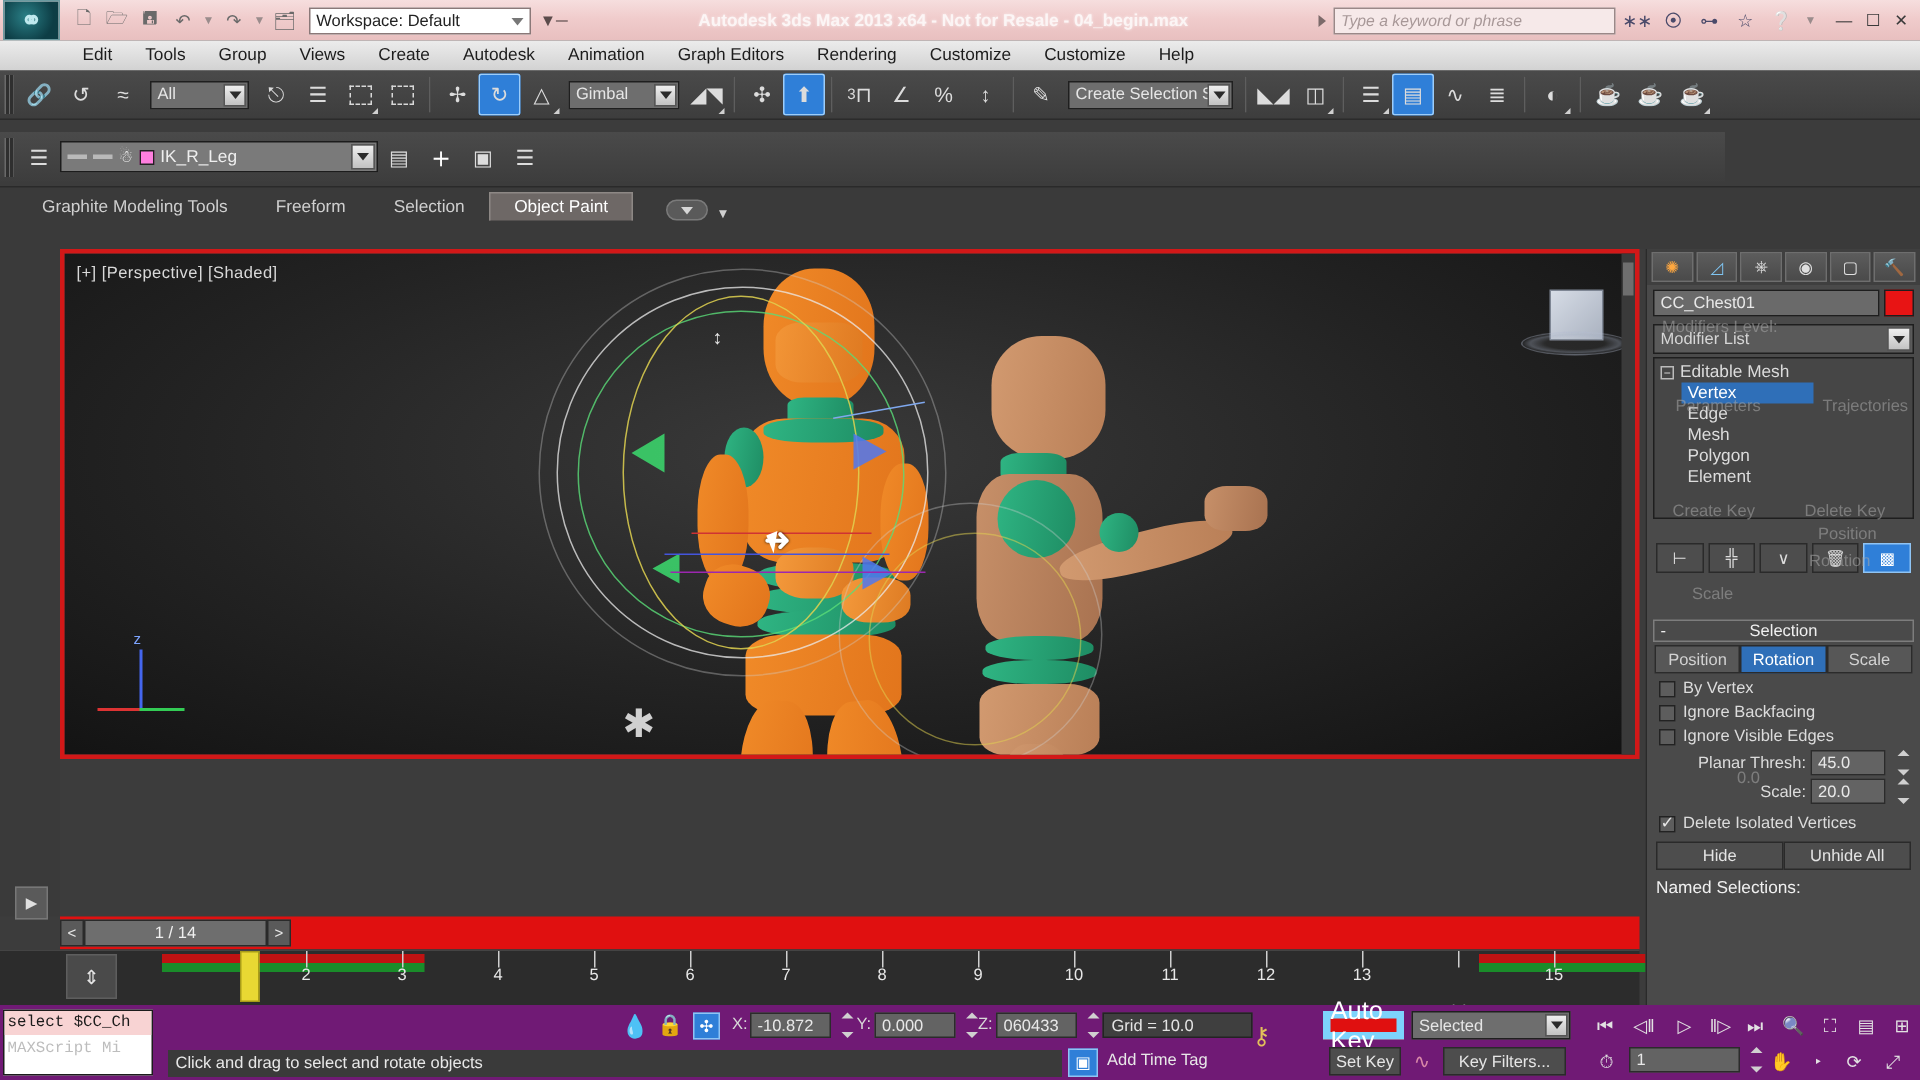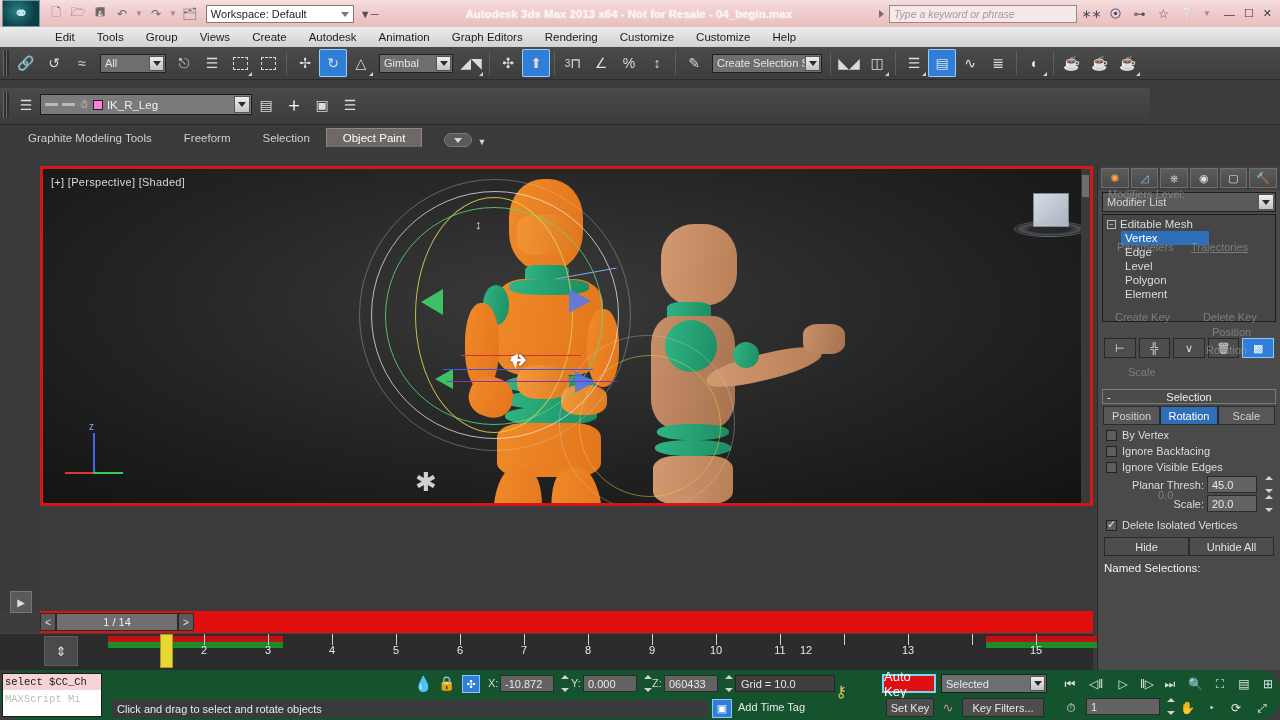--- a/index.html
+++ b/index.html
@@ -176,42 +176,42 @@
     background:#4a4a4a; border:1px solid #5e5e5e; display:flex; align-items:center;
     justify-content:center; }
   .ruler { position:absolute; left:86px; top:0; right:0; height:37px; }
   .tick { position:absolute; top:0; width:1px; height:11px; background:#cfcfcf; }
   .ticklabel { position:absolute; top:10px; transform:translateX(-50%);
     color:#e8e8e8; font-size:11px; }
   .keybar { position:absolute; top:2px; height:6px; }
 
   
   .statusarea { position:absolute; left:0; top:670px; width:1280px; height:50px;
-    background:#14532d;border-radius:21px; }
+    background:#701a75; }
   .listener {
     position:absolute; left:2px; top:3px; width:100px; height:44px; background:#fff;
     border:1px solid #1c1c1c; overflow:hidden;
   }
   .listener .l1 { background:#f8d3d3; color:#1a1a1a; font-family:"Liberation Mono", monospace;
     font-size:10.5px; padding:2px 2px; white-space:nowrap; }
   .listener .l2 { color:#bdbdbd; font-family:"Liberation Mono", monospace;
     font-size:10.5px; padding:3px 2px; white-space:nowrap; }
   .stfield {
     position:absolute; background:#4a4a4a; border:1px solid #232323;
     color:#e4e4e4; font-size:11px; display:flex; align-items:center; padding-left:5px;
   }
   .spin { width:11px; height:17px; display:flex; flex-direction:column;
     justify-content:space-between; align-items:center; margin-left:3px; }
   .spin i { border-left:4px solid transparent; border-right:4px solid transparent; }
   .spin .up { border-bottom:4px solid #d0d0d0; }
   .spin .dn { border-top:4px solid #d0d0d0; }
   .numfield { height:17px; background:#636363; border:1px solid #2b2b2b;
     color:#e8e8e8; font-size:11px; display:flex; align-items:center; padding-left:4px; }
-  .autokey { background:#e01010; color:#fff; border:2px solid #7dd3fc;
-    font-size:13px; display:flex; align-items:center; justify-content:center; }
+  .autokey { background:#e01010; color:#fff; border:5px solid #7dd3fc;
+    font-size:17px; display:flex; align-items:center; justify-content:center; }
   .greybtn { background:#4d4d4d; border:1px solid #2a2a2a; color:#e6e6e6; font-size:11px;
     display:flex; align-items:center; justify-content:center; }
   .animicon { color:#e2e2e2; font-size:12px; display:flex; align-items:center; justify-content:center; }
 
   
   .cmdpanel {
     position:absolute; left:1097px; top:166px; width:183px; height:504px;
     background:#4a4a4a; border-left:1px solid #2a2a2a;
   }
   .cp-tabs { display:flex; height:24px; background:#3f3f3f; padding:2px 3px; gap:2px; }
@@ -533,21 +533,21 @@
       <div class="ticklabel" style="left:438px;">7</div>
       <div class="tick" style="left:502px;"></div>
       <div class="ticklabel" style="left:502px;">8</div>
       <div class="tick" style="left:566px;"></div>
       <div class="ticklabel" style="left:566px;">9</div>
       <div class="tick" style="left:630px;"></div>
       <div class="ticklabel" style="left:630px;">10</div>
       <div class="tick" style="left:694px;"></div>
       <div class="ticklabel" style="left:694px;">11</div>
       <div class="tick" style="left:758px;"></div>
-      <div class="ticklabel" style="left:720px;">12</div>
+      <div class="ticklabel" style="left:758px;">12</div>
       <div class="tick" style="left:822px;"></div>
       <div class="ticklabel" style="left:822px;">13</div>
       <div class="tick" style="left:886px;"></div>
       <div class="ticklabel" style="left:886px;margin-top:24px;">14</div>
       <div class="tick" style="left:950px;"></div>
       <div class="ticklabel" style="left:950px;">15</div>
     </div>
   </div>
 
   <div class="statusarea">
@@ -628,20 +628,24 @@
   <div class="cmdpanel">
     <div class="cp-tabs">
       <div class="cp-tab" style="color:#ffa840;">✺</div>
       <div class="cp-tab" style="color:#7fc4f0;">◿</div>
       <div class="cp-tab">⎈</div>
       <div class="cp-tab">◉</div>
       <div class="cp-tab">▢</div>
       <div class="cp-tab">🔨</div>
     </div>
 
+    <div class="cp-namerow">
+      <div class="cp-name">CC_Chest01</div>
+      <div class="cp-color"></div>
+    </div>
 
     <div class="cp-modlist">
       <span>Modifier List</span>
       <span class="ghost" style="left:5px;top:-5px;">Modifiers Level:</span>
       <span class="btn" style="position:absolute;right:1px;top:1px;width:16px;height:16px;background:linear-gradient(180deg,#efefef,#c2c2c2);border:1px solid #555;display:flex;align-items:center;justify-content:center;">
         <i style="border-left:4px solid transparent;border-right:4px solid transparent;border-top:5px solid #2b2b2b;display:block;"></i>
       </span>
     </div>
 
     <div class="modstack" style="position:relative;height:108px;">
@@ -649,30 +653,30 @@
         <span style="border:1px solid #bbb;width:9px;height:9px;display:inline-block;font-size:8px;line-height:8px;text-align:center;">−</span>
         <span>Editable Mesh</span>
       </div>
       <div class="modrow sel" style="margin-left:18px;width:88px;">
         <span>Vertex</span>
       </div>
       <div class="modrow" style="margin-left:18px;">
         <span>Edge</span>
       </div>
       <div class="modrow" style="margin-left:18px;">
-        <span>Level</span>
+        <span>Mesh</span>
       </div>
       <div class="modrow" style="margin-left:18px;">
         <span>Polygon</span>
       </div>
       <div class="modrow" style="margin-left:18px;">
         <span>Element</span>
       </div>
       <span class="ghost" style="left:14px;top:26px;">Parameters</span>
-      <span class="ghost" style="left:88px;top:26px;text-decoration:underline;">Trajectories</span>
+      <span class="ghost" style="left:112px;top:26px;">Trajectories</span>
       <span class="ghost" style="left:12px;top:96px;">Create Key</span>
       <span class="ghost" style="left:100px;top:96px;">Delete Key</span>
     </div>
 
     <div style="position:relative;height:46px;">
       <span class="ghost" style="left:114px;top:2px;">Position</span>
       <div style="display:flex;gap:3px;padding:14px 6px 0 6px;">
         <div style="flex:1;height:20px;background:#4d4d4d;border:1px solid #2a2a2a;display:flex;align-items:center;justify-content:center;color:#ddd;">⊢</div>
         <div style="flex:1;height:20px;background:#4d4d4d;border:1px solid #2a2a2a;display:flex;align-items:center;justify-content:center;color:#ddd;">╬</div>
         <div style="flex:1;height:20px;background:#4d4d4d;border:1px solid #2a2a2a;display:flex;align-items:center;justify-content:center;color:#ddd;">∨</div>

